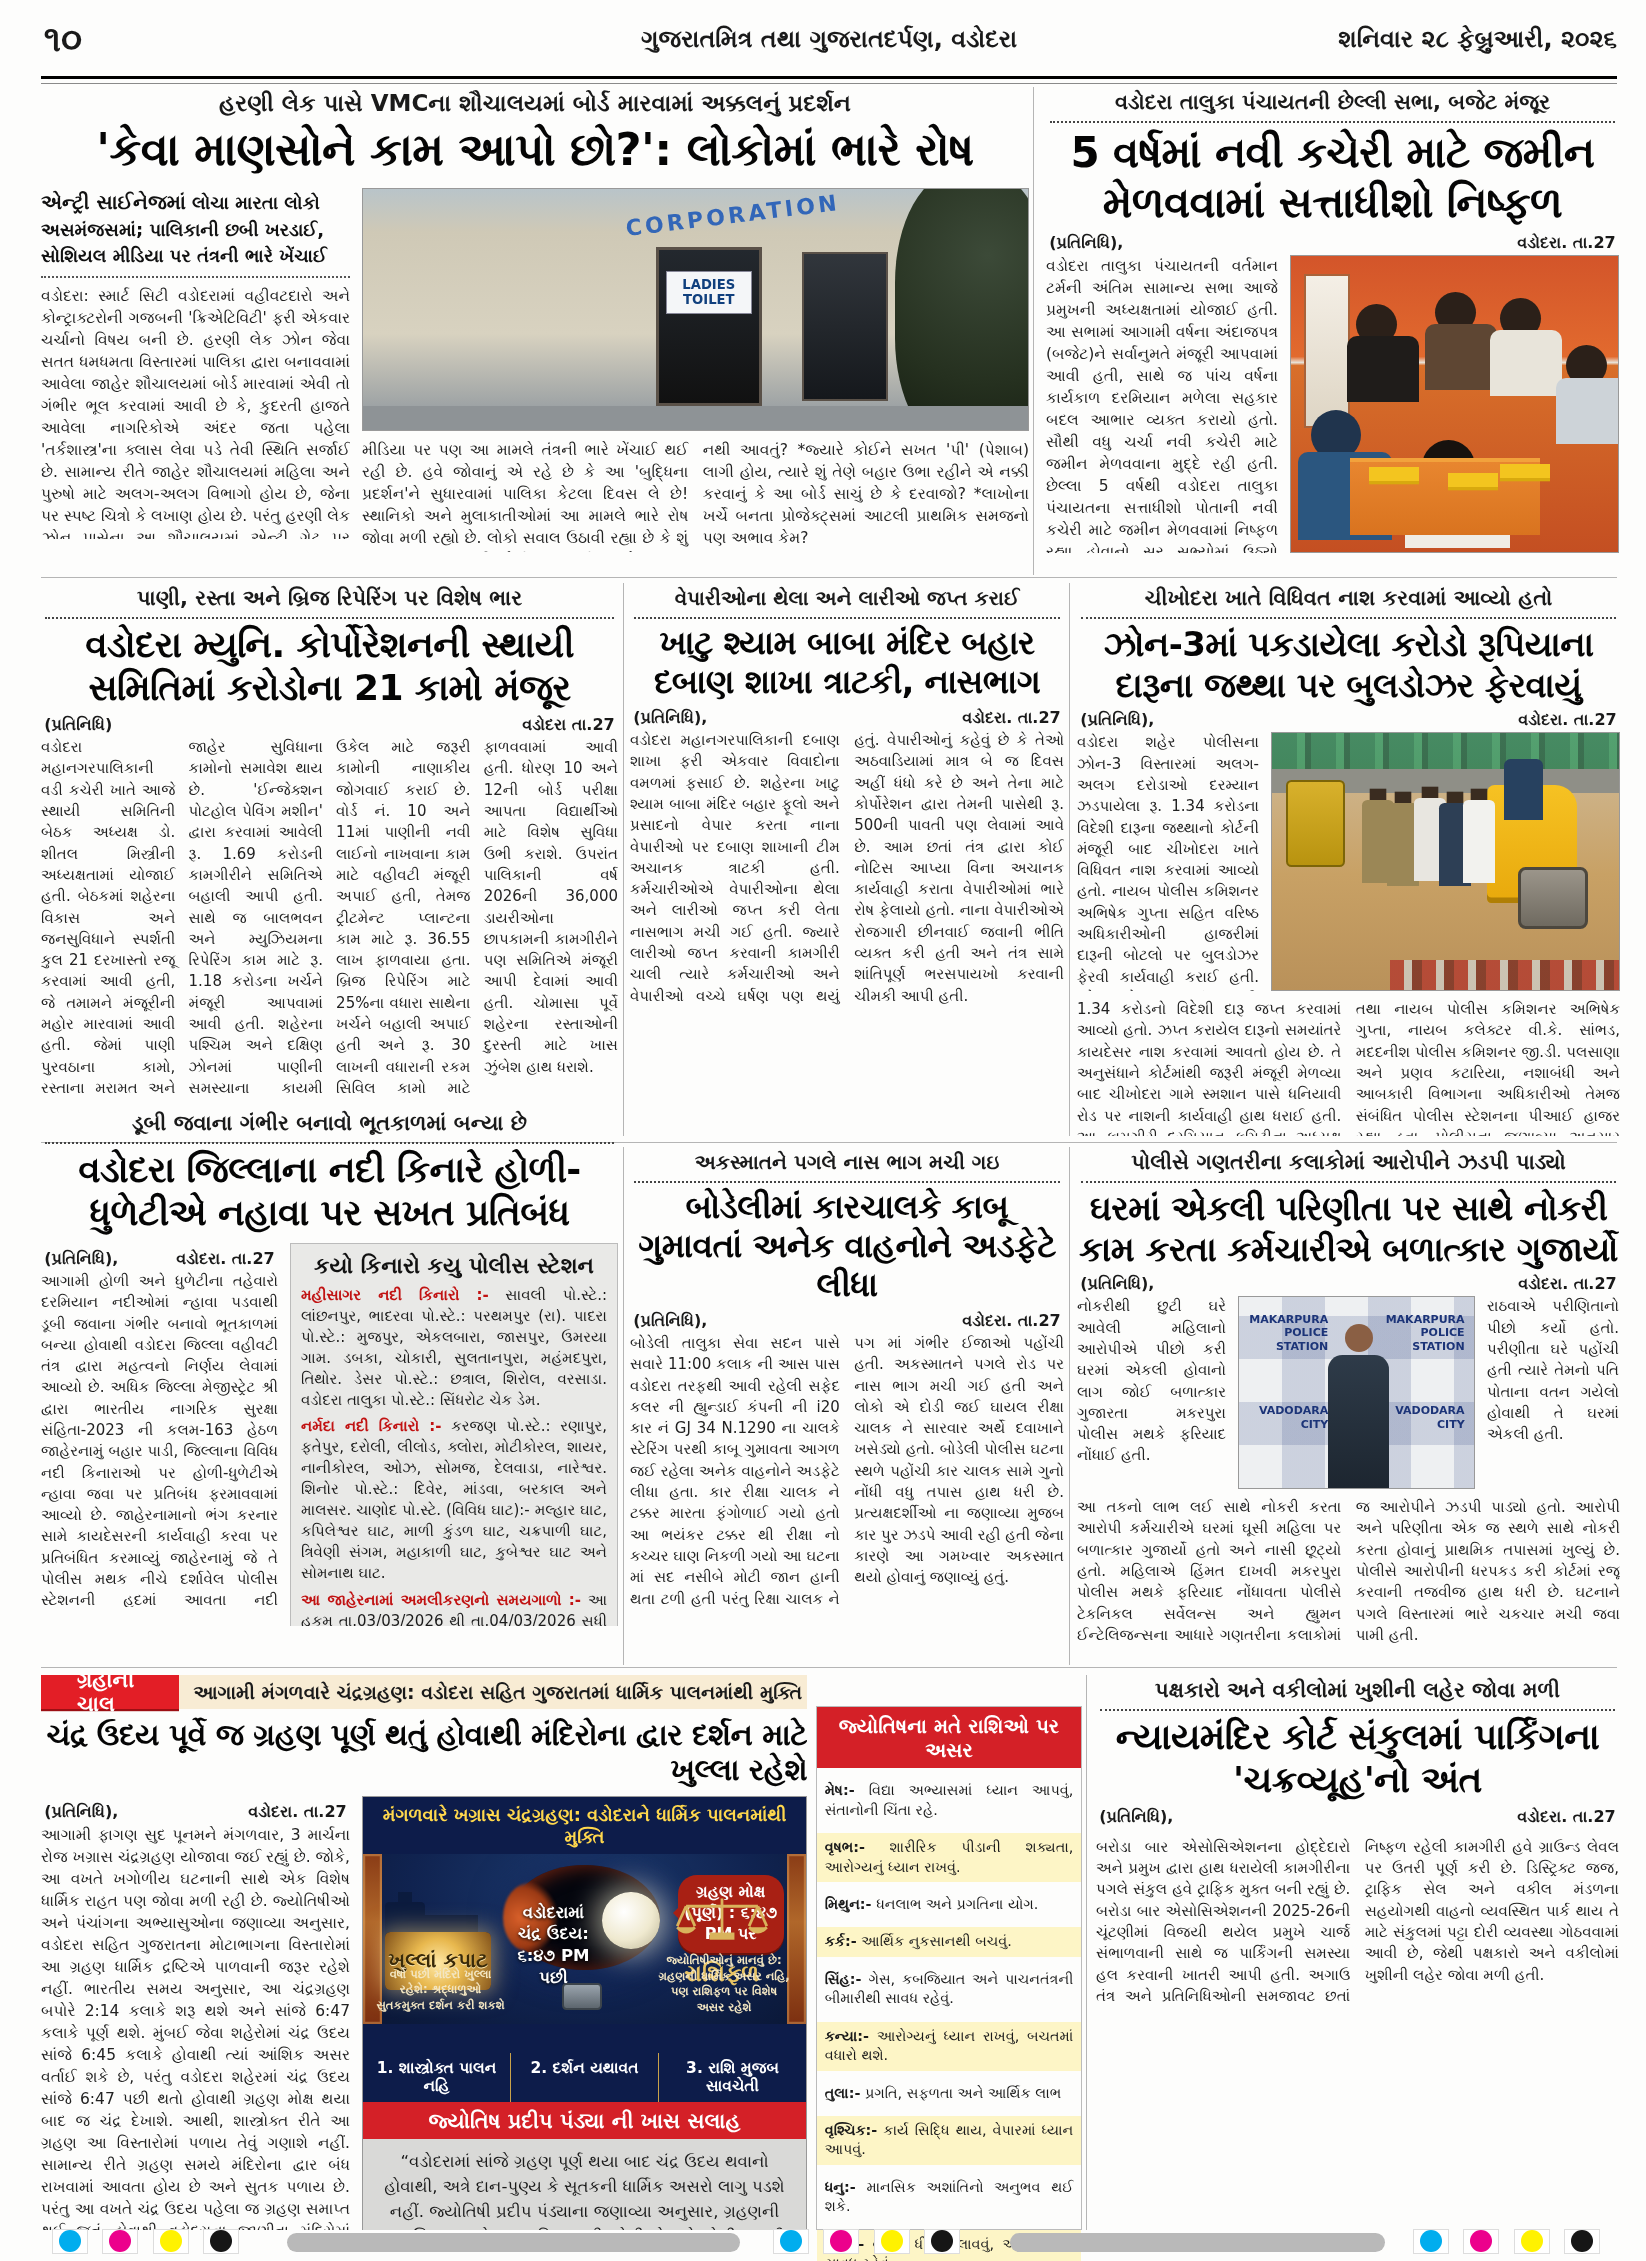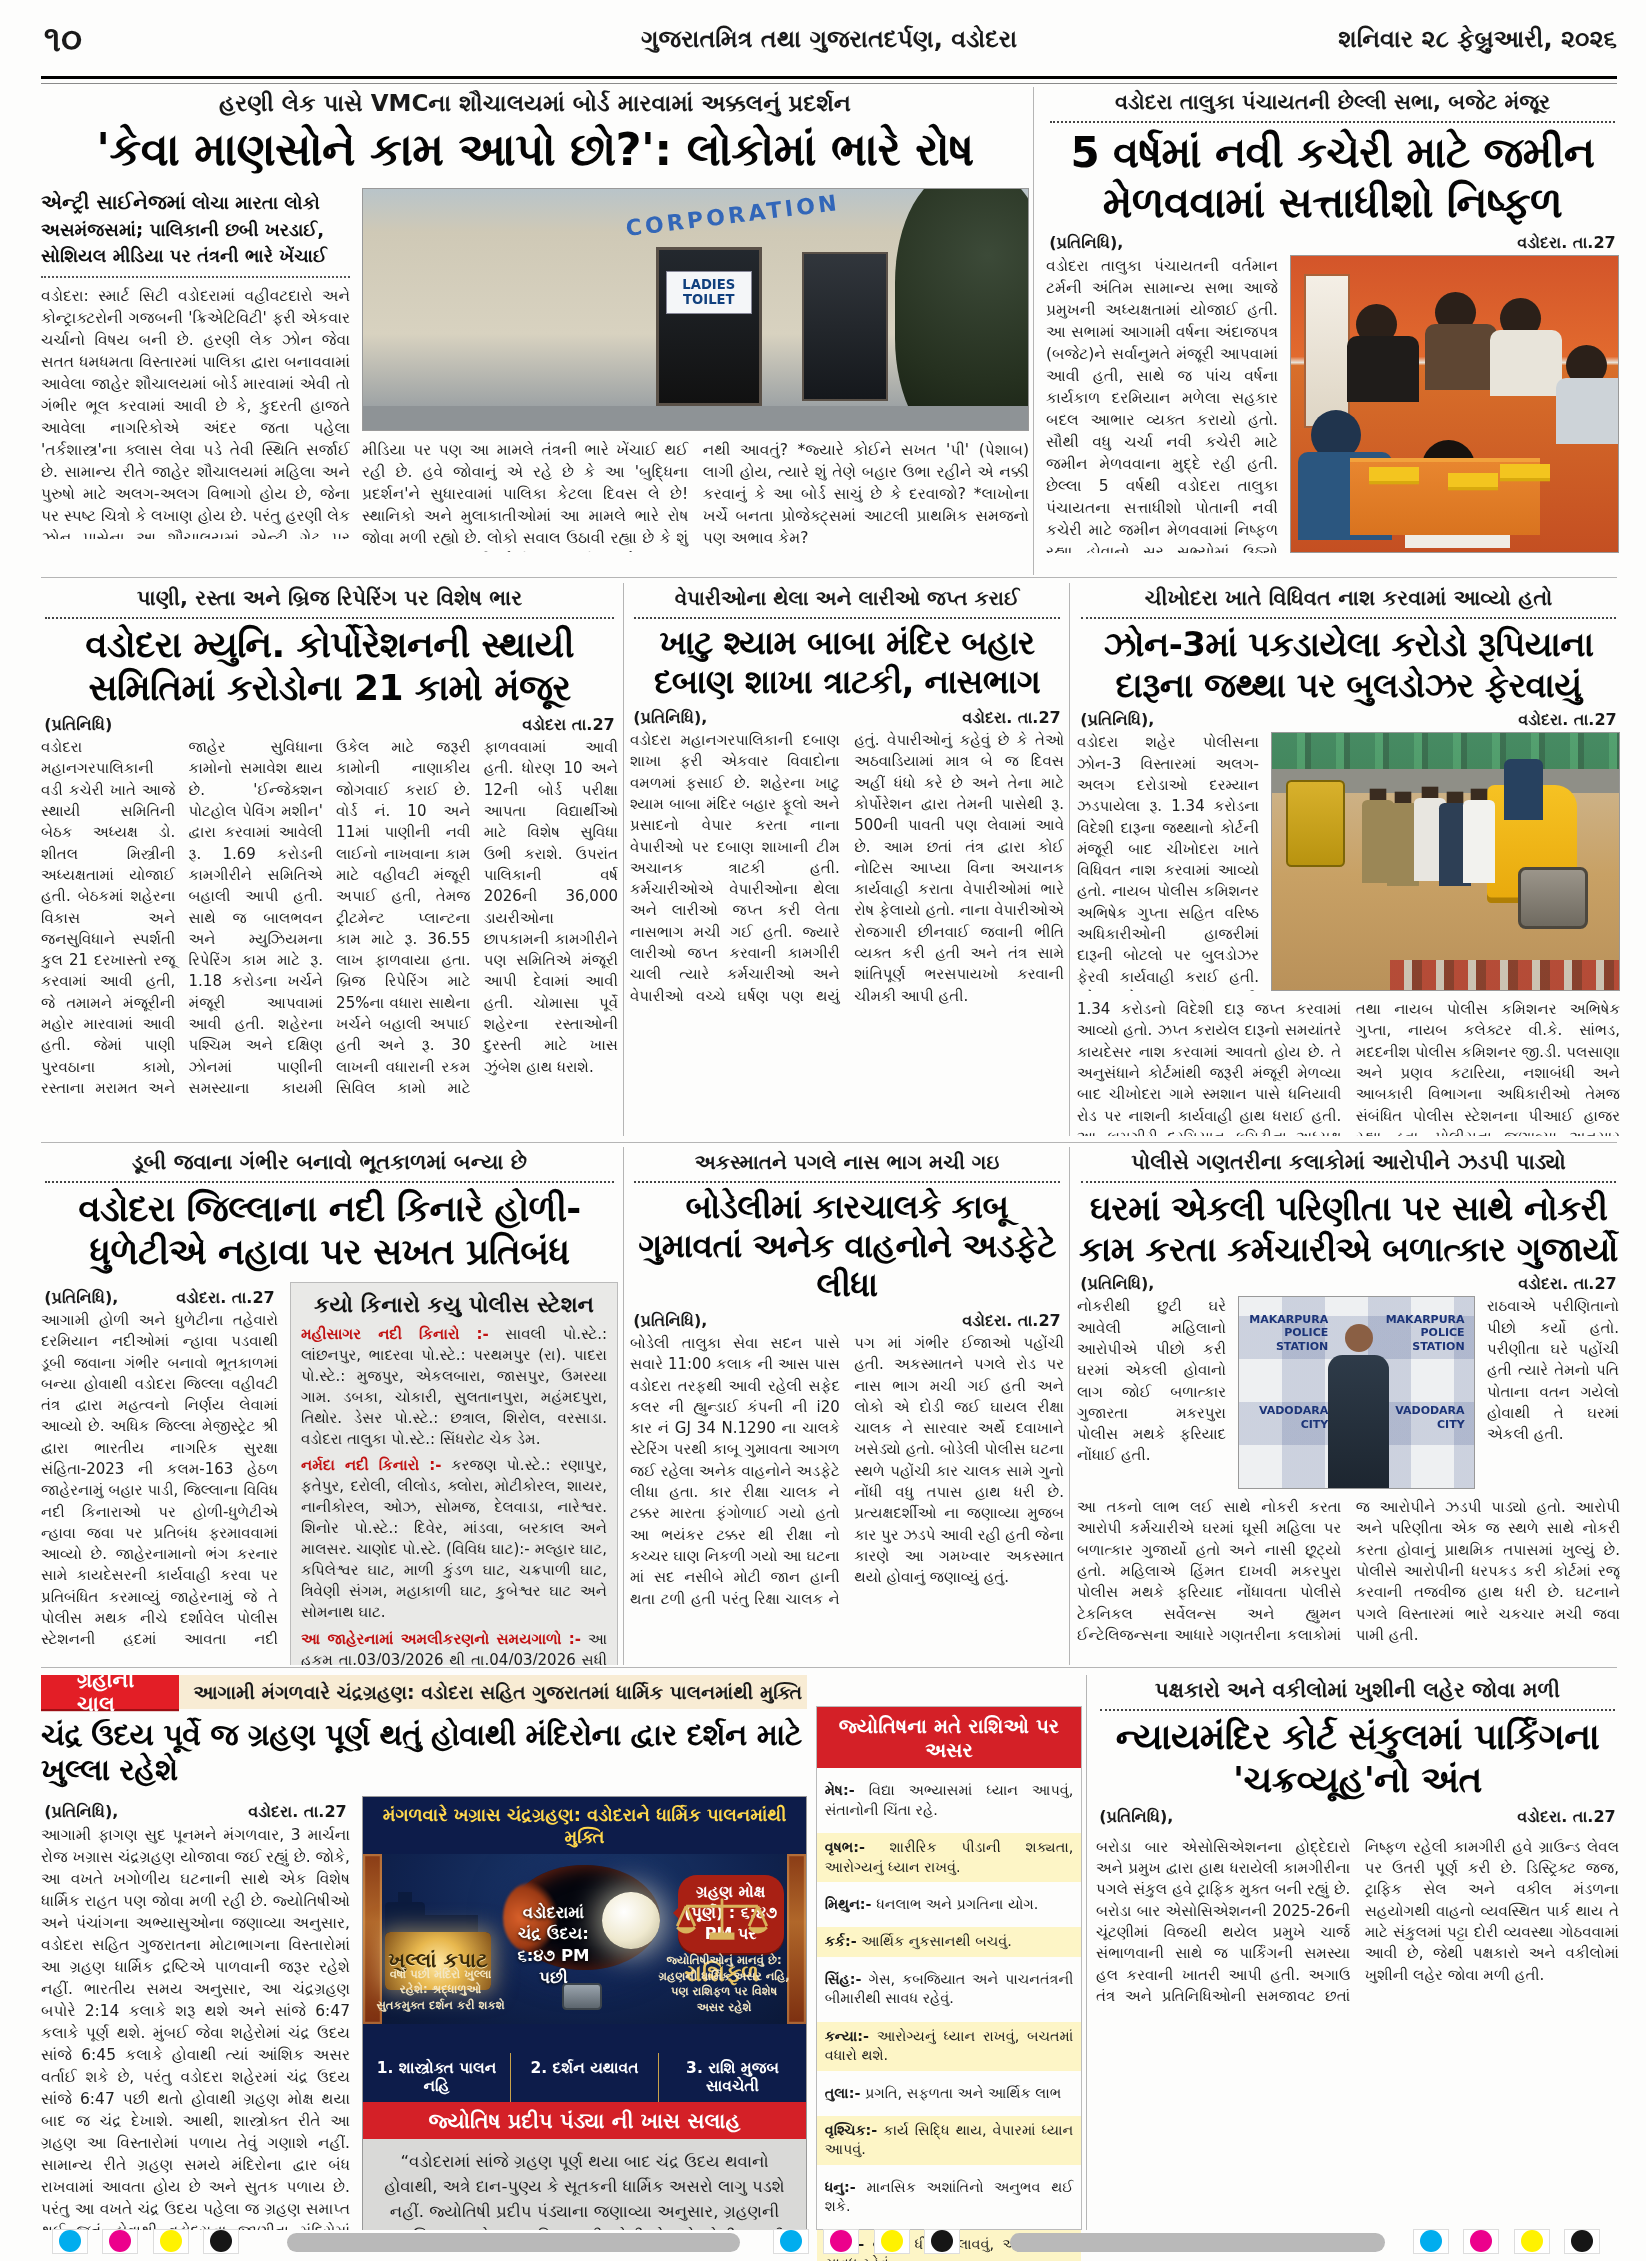--- a/index.html
+++ b/index.html
@@ -237,21 +237,21 @@
         <div class="cop" style="left:48%; top:27%; background:#2d3f55;"></div>
         <div class="cop" style="left:55%; top:26%; background:#f2f2ee;"></div>
         <div class="bottles"></div>
       </div>
     </div>
     <div class="body cols2" style="height:166px; overflow:hidden; margin-top:7.7px; font-size:15px;">1.34 કરોડનો વિદેશી દારૂ જપ્ત કરવામાં આવ્યો હતો. ઝપ્ત કરાયેલ દારૂનો સમયાંતરે કાયદેસર નાશ કરવામાં આવતો હોય છે. તે અનુસંધાને કોર્ટમાંથી જરૂરી મંજૂરી મેળવ્યા બાદ ચીખોદરા ગામે સ્મશાન પાસે ધનિયાવી રોડ પર નાશની કાર્યવાહી હાથ ધરાઈ હતી. આ કામગીરી દરમિયાન કમિટીના અધ્યક્ષ તથા નાયબ પોલીસ કમિશનર અભિષેક ગુપ્તા, નાયબ કલેક્ટર વી.કે. સાંભડ, મદદનીશ પોલીસ કમિશનર જી.ડી. પલસાણા અને પ્રણવ કટારિયા, નશાબંધી અને આબકારી વિભાગના અધિકારીઓ તેમજ સંબંધિત પોલીસ સ્ટેશનના પીઆઈ હાજર રહ્યા હતા. પોલીસના જણાવ્યા અનુસાર ગેરકાયદે દારૂના ધંધા સામે કડક કાર્યવાહી ચાલુ રહેશે અને આવનારા સમયમાં પણ આવાં જ સખત પગલાં લેવામાં આવશે.</div>
   </article>
 
   <div class="hline" style="top:1142px;"></div>
 
-  <article class="art" style="left:41px; top:1147px; width:577px; height:518px;">
+  <article class="art" style="left:41px; top:1108px; width:577px; height:518px;">
     <div class="kicker">ડૂબી જવાના ગંભીર બનાવો ભૂતકાળમાં બન્યા છે</div>
     <div class="dotted"></div>
     <div class="headline" style="font-size:36px;">વડોદરા જિલ્લાના નદી કિનારે હોળી-ધુળેટીએ નહાવા પર સખત પ્રતિબંધ</div>
     <div class="flexrow" style="margin-top:8.8px; height:364px;">
       <div style="width:237px; overflow:hidden;">
         <div class="byline">
           <span>(પ્રતિનિધિ),</span>
           <span>વડોદરા. તા.27</span>
         </div>
         <div class="body" style="font-size:15px;">આગામી હોળી અને ધુળેટીના તહેવારો દરમિયાન નદીઓમાં ન્હાવા પડવાથી ડૂબી જવાના ગંભીર બનાવો ભૂતકાળમાં બન્યા હોવાથી વડોદરા જિલ્લા વહીવટી તંત્ર દ્વારા મહત્વનો નિર્ણય લેવામાં આવ્યો છે. અધિક જિલ્લા મેજીસ્ટ્રેટ શ્રી દ્વારા ભારતીય નાગરિક સુરક્ષા સંહિતા-2023 ની કલમ-163 હેઠળ જાહેરનામું બહાર પાડી, જિલ્લાના વિવિધ નદી કિનારાઓ પર હોળી-ધુળેટીએ ન્હાવા જવા પર પ્રતિબંધ ફરમાવવામાં આવ્યો છે. જાહેરનામાનો ભંગ કરનાર સામે કાયદેસરની કાર્યવાહી કરવા પર પ્રતિબંધિત કરમાવ્યું જાહેરનામું જે તે પોલીસ મથક નીચે દર્શાવેલ પોલીસ સ્ટેશનની હદમાં આવતા નદી કિનારાઓના વિસ્તારમાં પ્રવેશબંધી લાગુ રહેશે.</div>
@@ -307,21 +307,21 @@
     <div class="body cols2" style="height:182px; overflow:hidden; margin-top:7.7px; font-size:15px;">આ તકનો લાભ લઈ સાથે નોકરી કરતા આરોપી કર્મચારીએ ઘરમાં ઘૂસી મહિલા પર બળાત્કાર ગુજાર્યો હતો અને નાસી છૂટ્યો હતો. મહિલાએ હિંમત દાખવી મકરપુરા પોલીસ મથકે ફરિયાદ નોંધાવતા પોલીસે ટેકનિકલ સર્વેલન્સ અને હ્યુમન ઈન્ટેલિજન્સના આધારે ગણતરીના કલાકોમાં જ આરોપીને ઝડપી પાડ્યો હતો. આરોપી અને પરિણીતા એક જ સ્થળે સાથે નોકરી કરતા હોવાનું પ્રાથમિક તપાસમાં ખુલ્યું છે. પોલીસે આરોપીની ધરપકડ કરી કોર્ટમાં રજૂ કરવાની તજવીજ હાથ ધરી છે. ઘટનાને પગલે વિસ્તારમાં ભારે ચકચાર મચી જવા પામી હતી.</div>
   </article>
 
   <div class="hline" style="top:1667px;"></div>
 
   <article class="art" style="left:41px; top:1675px; width:766px; height:555px;">
     <div class="lblrow">
       <div class="redbox">ગ્રહોની ચાલ</div>
       <div class="creamstrip">આગામી મંગળવારે ચંદ્રગ્રહણ: વડોદરા સહિત ગુજરાતમાં ધાર્મિક પાલનમાંથી મુક્તિ</div>
     </div>
-    <div class="headline" style="font-size:30px; text-align:left;">ચંદ્ર ઉદય પૂર્વે જ ગ્રહણ પૂર્ણ થતું હોવાથી મંદિરોના દ્વાર દર્શન માટે ખુલ્લા રહેશે</div>
+    <div class="headline" style="font-size:30px; text-align:right;">ચંદ્ર ઉદય પૂર્વે જ ગ્રહણ પૂર્ણ થતું હોવાથી મંદિરોના દ્વાર દર્શન માટે ખુલ્લા રહેશે</div>
     <div class="flexrow" style="margin-top:8.8px; height:464px;">
       <div style="width:309px; overflow:hidden;">
         <div class="byline">
           <span>(પ્રતિનિધિ),</span>
           <span>વડોદરા. તા.27</span>
         </div>
         <div class="body" style="font-size:15.5px;">આગામી ફાગણ સુદ પૂનમને મંગળવાર, 3 માર્ચના રોજ ખગ્રાસ ચંદ્રગ્રહણ યોજાવા જઈ રહ્યું છે. જોકે, આ વખતે ખગોળીય ઘટનાની સાથે એક વિશેષ ધાર્મિક રાહત પણ જોવા મળી રહી છે. જ્યોતિષીઓ અને પંચાંગના અભ્યાસુઓના જણાવ્યા અનુસાર, વડોદરા સહિત ગુજરાતના મોટાભાગના વિસ્તારોમાં આ ગ્રહણ ધાર્મિક દ્રષ્ટિએ પાળવાની જરૂર રહેશે નહીં. ભારતીય સમય અનુસાર, આ ચંદ્રગ્રહણ બપોરે 2:14 કલાકે શરૂ થશે અને સાંજે 6:47 કલાકે પૂર્ણ થશે. મુંબઈ જેવા શહેરોમાં ચંદ્ર ઉદય સાંજે 6:45 કલાકે હોવાથી ત્યાં આંશિક અસર વર્તાઈ શકે છે, પરંતુ વડોદરા શહેરમાં ચંદ્ર ઉદય સાંજે 6:47 પછી થતો હોવાથી ગ્રહણ મોક્ષ થયા બાદ જ ચંદ્ર દેખાશે. આથી, શાસ્ત્રોક્ત રીતે આ ગ્રહણ આ વિસ્તારોમાં પળાય તેવું ગણાશે નહીં. સામાન્ય રીતે ગ્રહણ સમયે મંદિરોના દ્વાર બંધ રાખવામાં આવતા હોય છે અને સુતક પળાય છે. પરંતુ આ વખતે ચંદ્ર ઉદય પહેલા જ ગ્રહણ સમાપ્ત થઈ જતું હોવાથી વડોદરાના જાણીતા મંદિરોમાં દર્શનનો ક્રમ યથાવત રહેશે. ભક્તો કોઈપણ જાતના સુતક વગર ભગવાનના દર્શન કરી શકશે. જોકે, કેટલાક સંસ્થાન દ્વારા સાવચેતીના ભાગરૂપે ધાર્મિક મર્યાદા જાળવવાનો નિર્ણય લેવામાં આવ્યો છે.</div>
       </div>
       <div class="info" style="flex:1;">
         <div class="info-head">મંગળવારે ખગ્રાસ ચંદ્રગ્રહણ: વડોદરાને ધાર્મિક પાલનમાંથી મુક્તિ</div>

